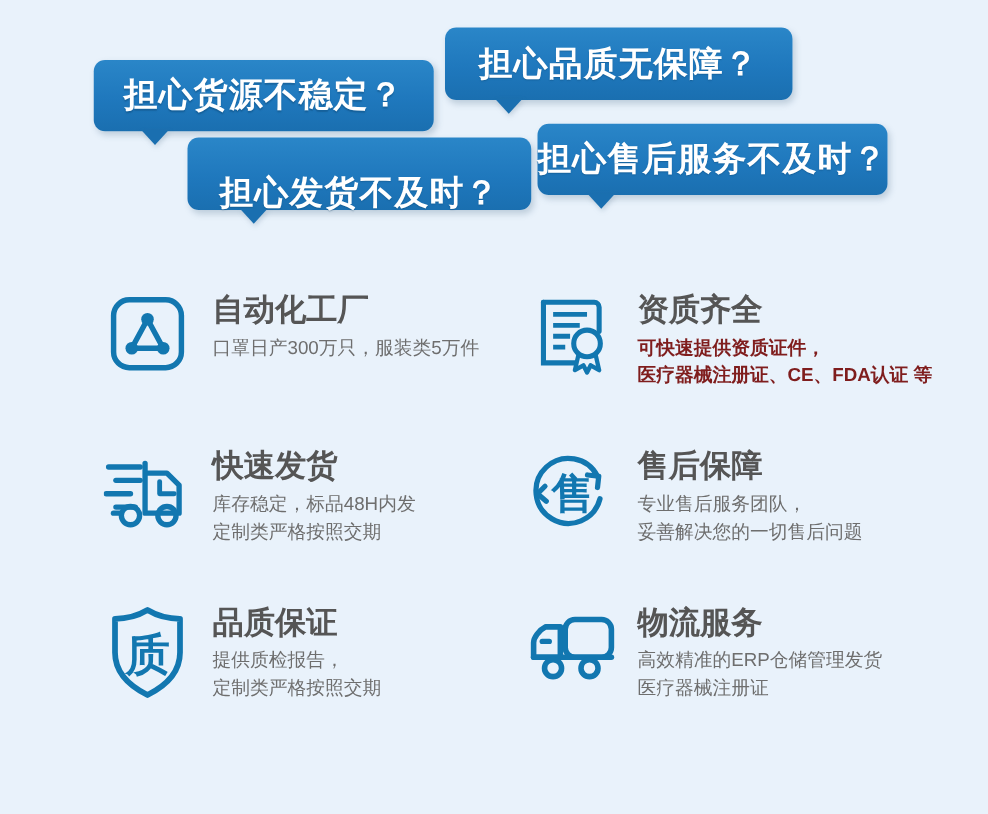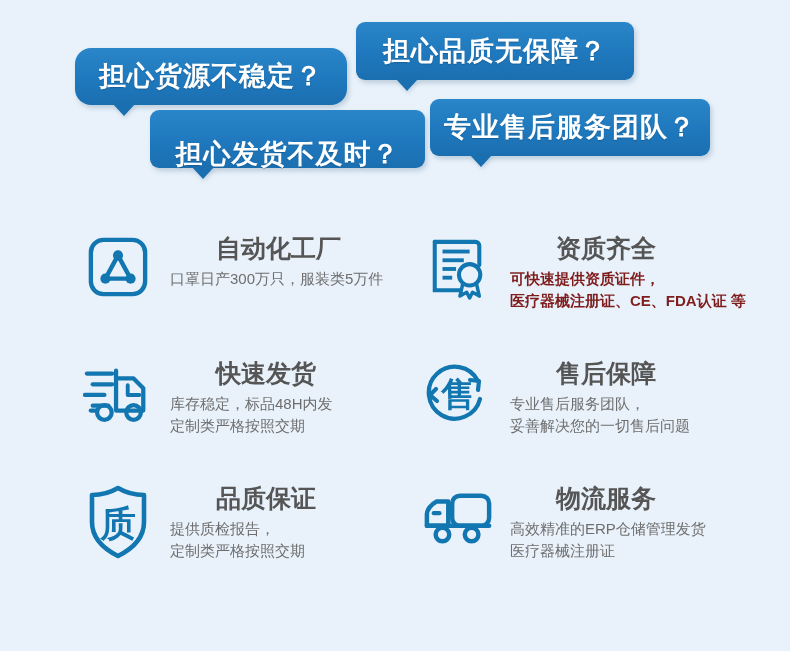--- a/index.html
+++ b/index.html
@@ -51,21 +51,21 @@
     position: absolute;
     bottom: -11px;
     width: 0;
     height: 0;
     border-left: 11px solid transparent;
     border-right: 11px solid transparent;
     border-top: 12px solid #1a6fb0;
     filter: drop-shadow(1px 2px 2px rgba(80, 110, 140, 0.25));
   }
 
-  #bubble-1 { left: 75px;  top: 48px;  width: 272px; height: 57px; border-radius: 16px; }
+  #bubble-1 { left: 75px;  top: 48px;  width: 272px; height: 57px; }
   #bubble-1 .tail { left: 38px; }
 
   #bubble-2 { left: 356px; top: 22px;  width: 278px; height: 58px; text-align: center; }
   #bubble-2 .tail { left: 40px; }
 
   #bubble-3 { left: 150px; top: 110px; width: 275px; height: 58px; align-items: flex-end; }
   #bubble-3 .tail { left: 42px; }
 
   #bubble-4 { left: 430px; top: 99px;  width: 280px; height: 57px; }
   #bubble-4 .tail { left: 40px; }
@@ -100,21 +100,20 @@
   .feature-body {
     padding-top: 2px;
   }
   .feature-title {
     color: #555555;
     font-size: 25px;
     font-weight: bold;
     line-height: 1.15;
     margin-bottom: 5px;
     white-space: nowrap;
-    margin-left: 46px;
   }
   .feature-desc {
     color: #6e6e6e;
     font-size: 15px;
     line-height: 1.48;
     white-space: nowrap;
   }
   .feature-desc.red {
     color: #7f1d1d;
     font-weight: bold;
@@ -148,21 +147,21 @@
       <span class="bubble-text">担心品质无保障？</span>
       <span class="tail"></span>
     </div>
 
     <div class="bubble" id="bubble-3">
       <span class="bubble-text">担心发货不及时？</span>
       <span class="tail"></span>
     </div>
 
     <div class="bubble" id="bubble-4">
-      <span class="bubble-text">专业售后服务团队？</span>
+      <span class="bubble-text">担心售后服务不及时？</span>
       <span class="tail"></span>
     </div>
 
   </div>
 
   <div class="features">
 
     <div class="feature" id="feature-factory">
       <div class="feature-icon">
         <svg width="62" height="62" viewBox="0 0 64 64" aria-hidden="true">

